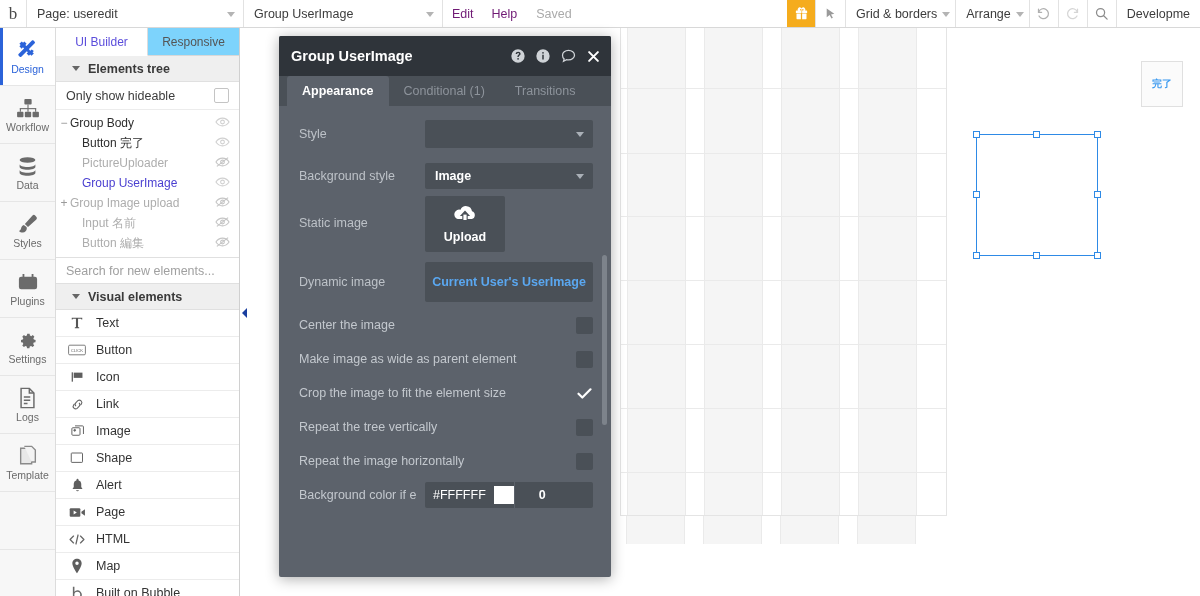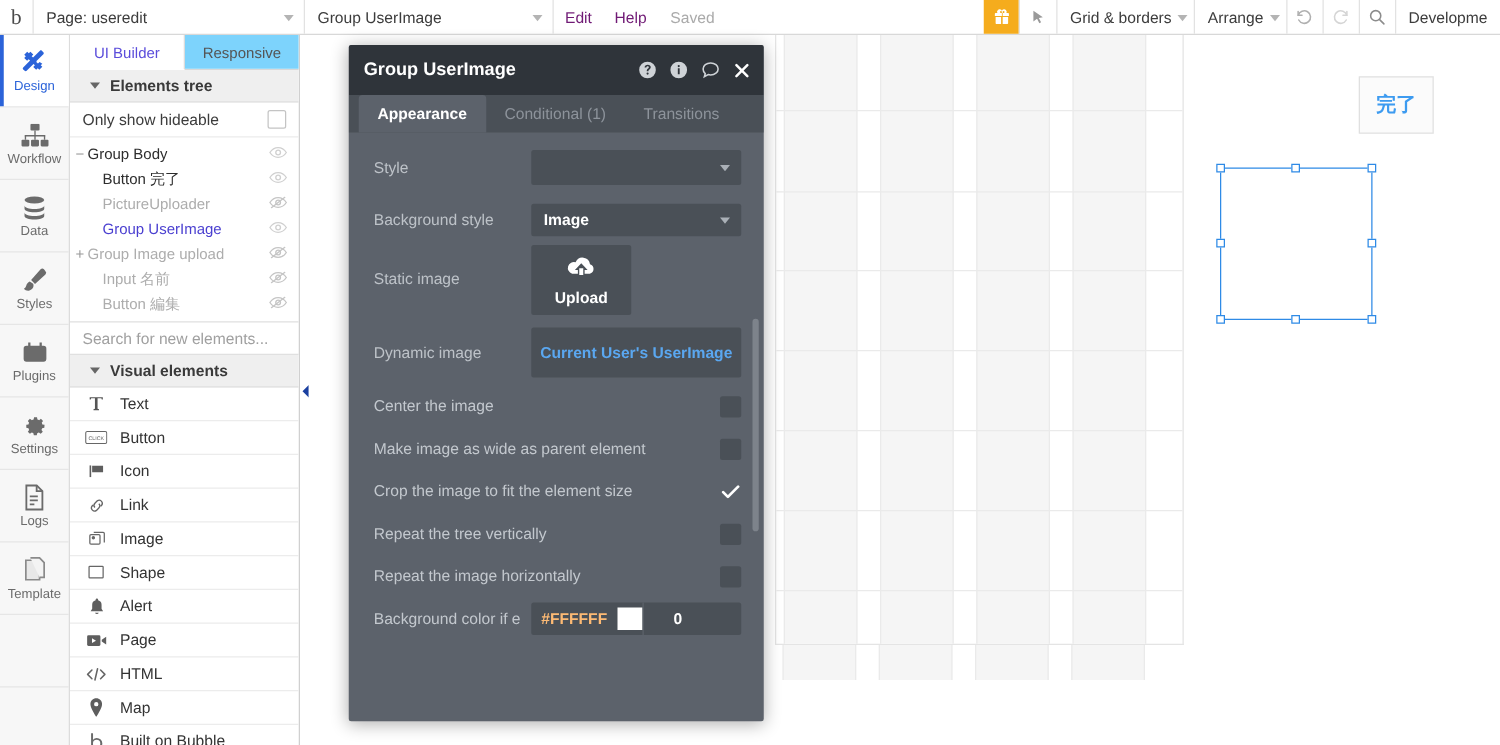--- a/index.html
+++ b/index.html
@@ -174,24 +174,24 @@
   .crow { position: absolute; left: 0; right: 0; height: 1px; background: #eaeaea; }
   .cvline { position: absolute; top: 0; bottom: 0; width: 1px; background: #eaeaea; }
   #canvas-overflow {
     position: absolute; left: 373px; top: 488px; width: 327px; height: 28px;
     overflow: hidden;
   }
   .ocol { position: absolute; top: 0; height: 28px; background: #f5f5f5; }
   .ovline { position: absolute; top:0; height: 28px; width: 1px; background: #eaeaea; }
 
   #btn-kanryo {
-    position: absolute; left: 840px; top: 33px; width: 60px; height: 46px;
+    position: absolute; left: 894px; top: 33px; width: 42px; height: 46px;
     background: #fbfbfb; border: 1px solid #e0e0e0;
     display: flex; align-items: center; justify-content: center;
-    color: #3d9bf0; font-size: 16px; font-weight: bold;
+    color: #3d9bf0; font-size: 10px; font-weight: bold;
   }
 
   #selbox {
     position: absolute; left: 729px; top: 106px; width: 122px; height: 122px;
     border: 1px solid #2e8ae6;
   }
   .handle {
     position: absolute; width: 7px; height: 7px; background: #ffffff;
     border: 1.5px solid #2e8ae6;
   }
@@ -263,21 +263,21 @@
   }
   .cklabel { flex: 1 1 auto; font-size: 12.5px; color: #c3c8ce; }
   .ckbox {
     width: 17px; height: 17px; background: #4a5057; border-radius: 2px;
     flex: 0 0 17px; display: flex; align-items: center; justify-content: center;
   }
   .ckbox.checked { background: transparent; color: #ffffff; font-size: 15px; font-weight: bold; }
   .colorrow { display: flex; align-items: center; padding: 0 18px 0 20px; height: 34px; }
   .colorlabel { width: 126px; flex: 0 0 126px; font-size: 12.5px; color: #c3c8ce; }
   .colorctl { display: flex; align-items: stretch; height: 26px; background: #4a5057; border-radius: 2px; flex: 1 1 auto;}
-  .hexval { display: flex; align-items: center; padding: 0 8px; font-size: 12.5px; color: #fdba74; font-weight: bold; text-align: right; }
+  .hexval { display: flex; align-items: center; padding: 0 8px; font-size: 12.5px; color: #ffffff; font-weight: normal; text-align: right; }
   .swatch { width: 20px; background: #ffffff; align-self: center; height: 18px; }
   .opval { display:flex; align-items:center; justify-content:center; width: 56px; font-size: 12.5px; color:#fff; font-weight:bold; border-left: 1px solid #5c626b;}
   #dlg-scroll {
     position: absolute; right: 4px; top: 149px; width: 5px; height: 170px;
     background: #7d838b; border-radius: 3px;
   }
 </style>
 </head>
 <body>
 

